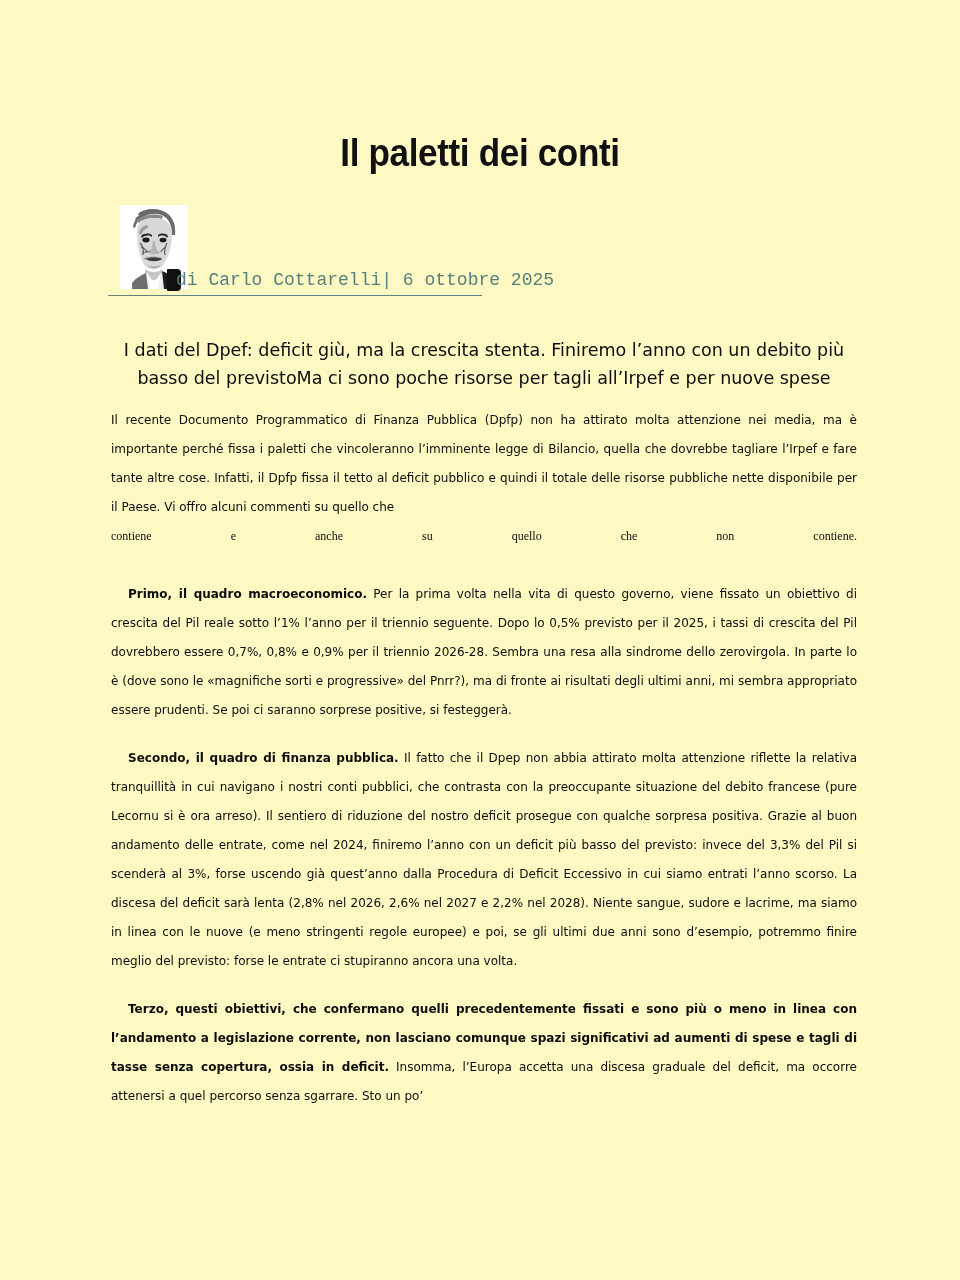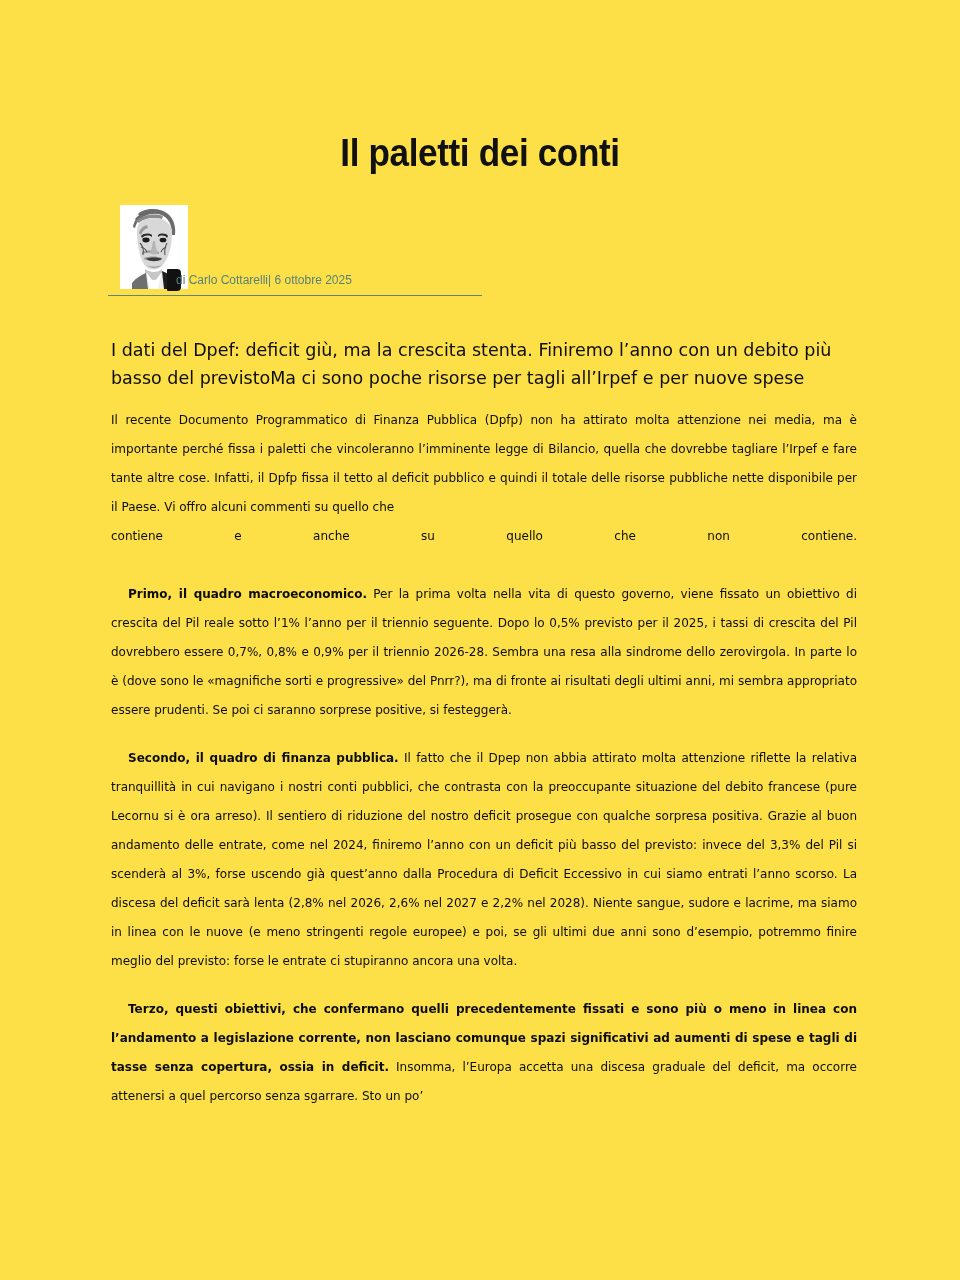--- a/index.html
+++ b/index.html
@@ -13,21 +13,21 @@
     height: 1280px;
     position: relative;
     font-family: "DejaVu Sans", sans-serif;
     color: #000000;
     overflow: hidden;
   }
 
   .page {
     position: absolute;
     inset: 0;
-    background: #fde047;
+    background: #fef9c3;
   }
 
   
   .doc-title {
     position: absolute;
     left: 0;
     right: 0;
     top: 104px;
     text-align: center;
     font-family: "Liberation Sans", sans-serif;
@@ -71,22 +71,22 @@
     left: 0;
     bottom: 1px;
     width: 374px;
     height: 1px;
     background: #5f8481;
   }
   .byline-text {
     position: absolute;
     left: 68px;
     top: 0;
-    font-family: Liberation Sans, sans-serif;
-    font-size: 12px;
+    font-family: Liberation Mono, monospace;
+    font-size: 18px;
     line-height: 26px;
     color: #56807c;
     white-space: nowrap;
   }
   .byline-swatch {
     position: absolute;
     left: 59px;
     top: 2px;
     width: 14px;
     height: 22px;
@@ -99,21 +99,21 @@
     position: absolute;
     left: 111px;
     top: 336px;
     width: 746px;
   }
 
   .lede {
     font-family: "DejaVu Sans", sans-serif;
     font-size: 17.5px;
     line-height: 28px;
-    text-align: left;
+    text-align: center;
     margin: 0 0 14px 0;
     color: #0d0d0d;
   }
 
   .para {
     font-family: "DejaVu Sans", sans-serif;
     font-size: 12px;
     line-height: 29px;
     text-align: justify;
     text-justify: inter-word;
@@ -124,20 +124,21 @@
 
   .para b, .lead-in {
     font-weight: bold;
     margin-left: 17px;
   }
 
   
   .stretch-line {
     display: block;
     text-align: justify;
+    font-family: Liberation Serif, serif;
   }
   .stretch-line::after {
     content: "";
     display: inline-block;
     width: 100%;
   }
 </style>
 </head>
 <body>
 

